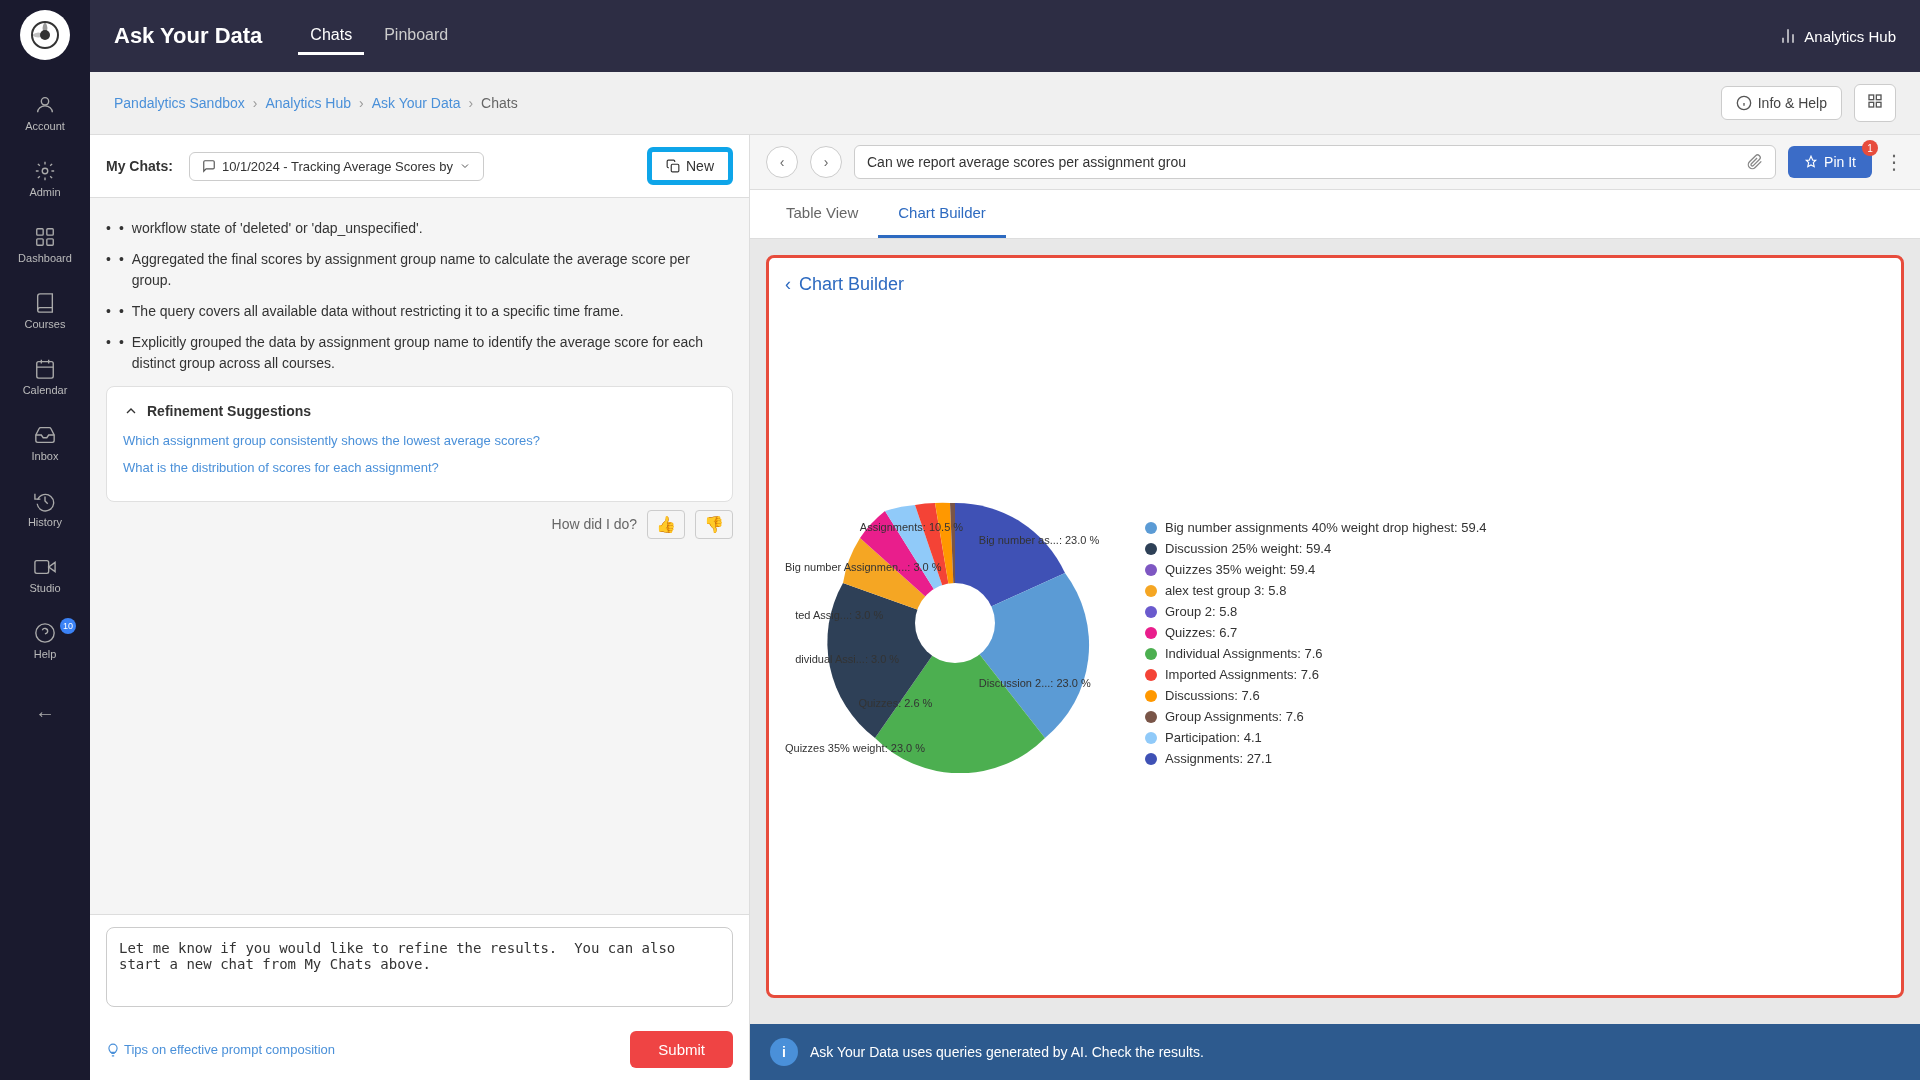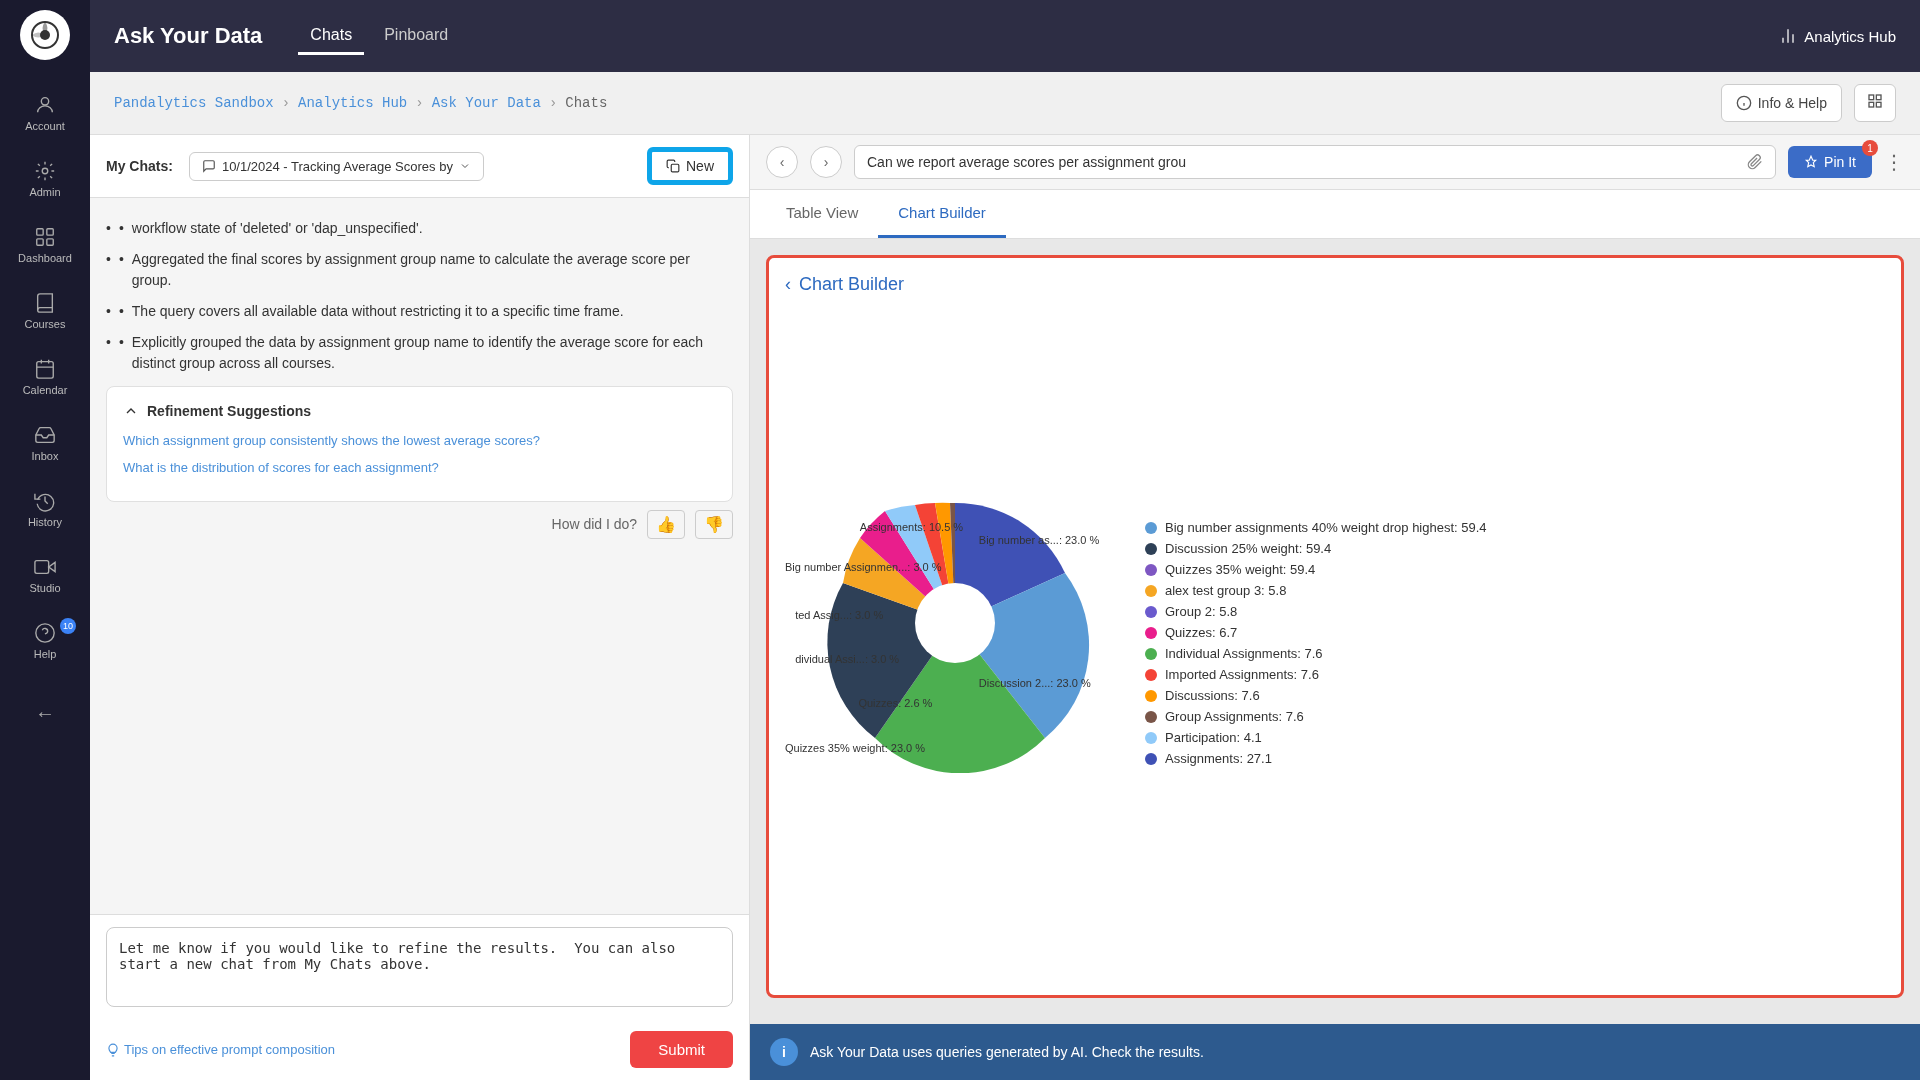--- a/index.html
+++ b/index.html
@@ -78,25 +78,25 @@
     }
 
     
     .breadcrumb-bar {
       background: #f0f0f0;
       padding: 12px 24px;
       display: flex; align-items: center; justify-content: space-between;
       border-bottom: 1px solid #ddd;
       flex-shrink: 0;
     }
-    .breadcrumb { display: flex; align-items: center; gap: 8px; font-size: 14px; font-family: Liberation Mono, monospace; }
+    .breadcrumb { display: flex; align-items: center; gap: 8px; font-size: 14px; }
     .breadcrumb-item { color: #4a90d9; cursor: pointer; }
     .breadcrumb-item.current { color: #666; }
     .breadcrumb-sep { color: #999; }
-    .breadcrumb-actions { display: flex; gap: 12px; }
+    .breadcrumb-actions { display: flex; align-items: center; gap: 12px; }
     .info-help-btn {
       display: flex; align-items: center; gap: 6px;
       background: #fff; border: 1px solid #ccc; border-radius: 6px;
       padding: 8px 14px; font-size: 14px; cursor: pointer; color: #444;
     }
     .icon-btn {
       background: #fff; border: 1px solid #ccc; border-radius: 6px;
       padding: 8px 12px; cursor: pointer; color: #444; font-size: 16px;
     }
 

